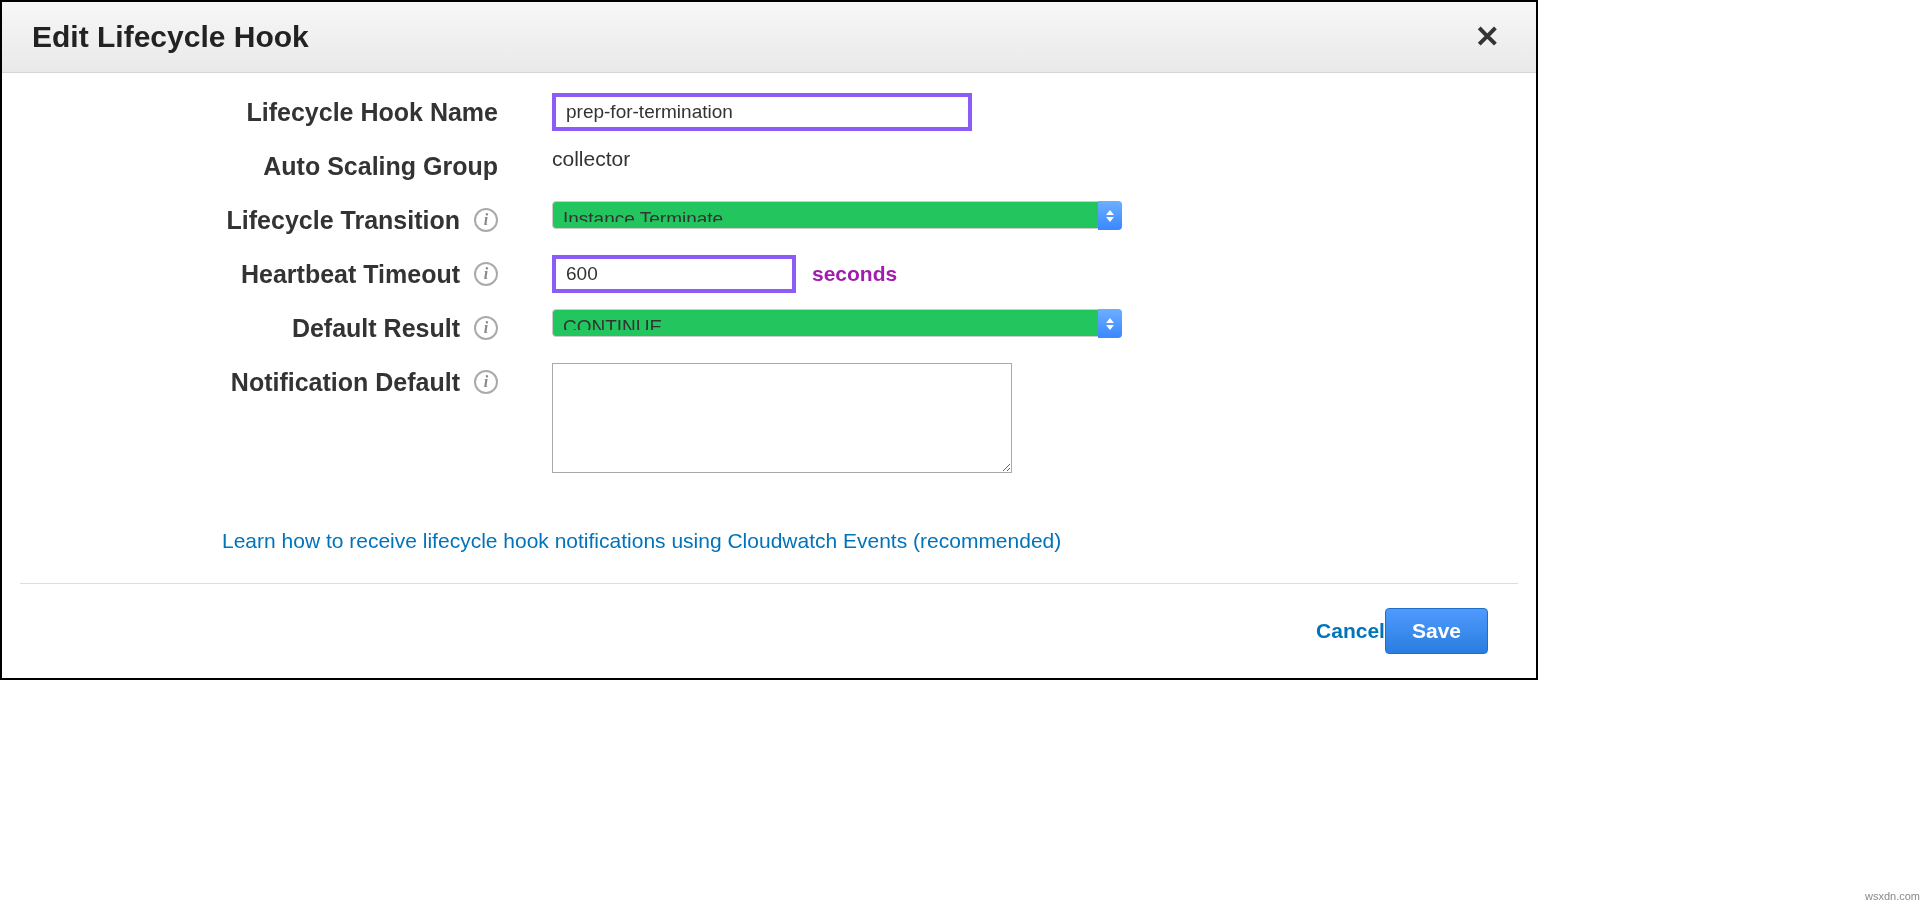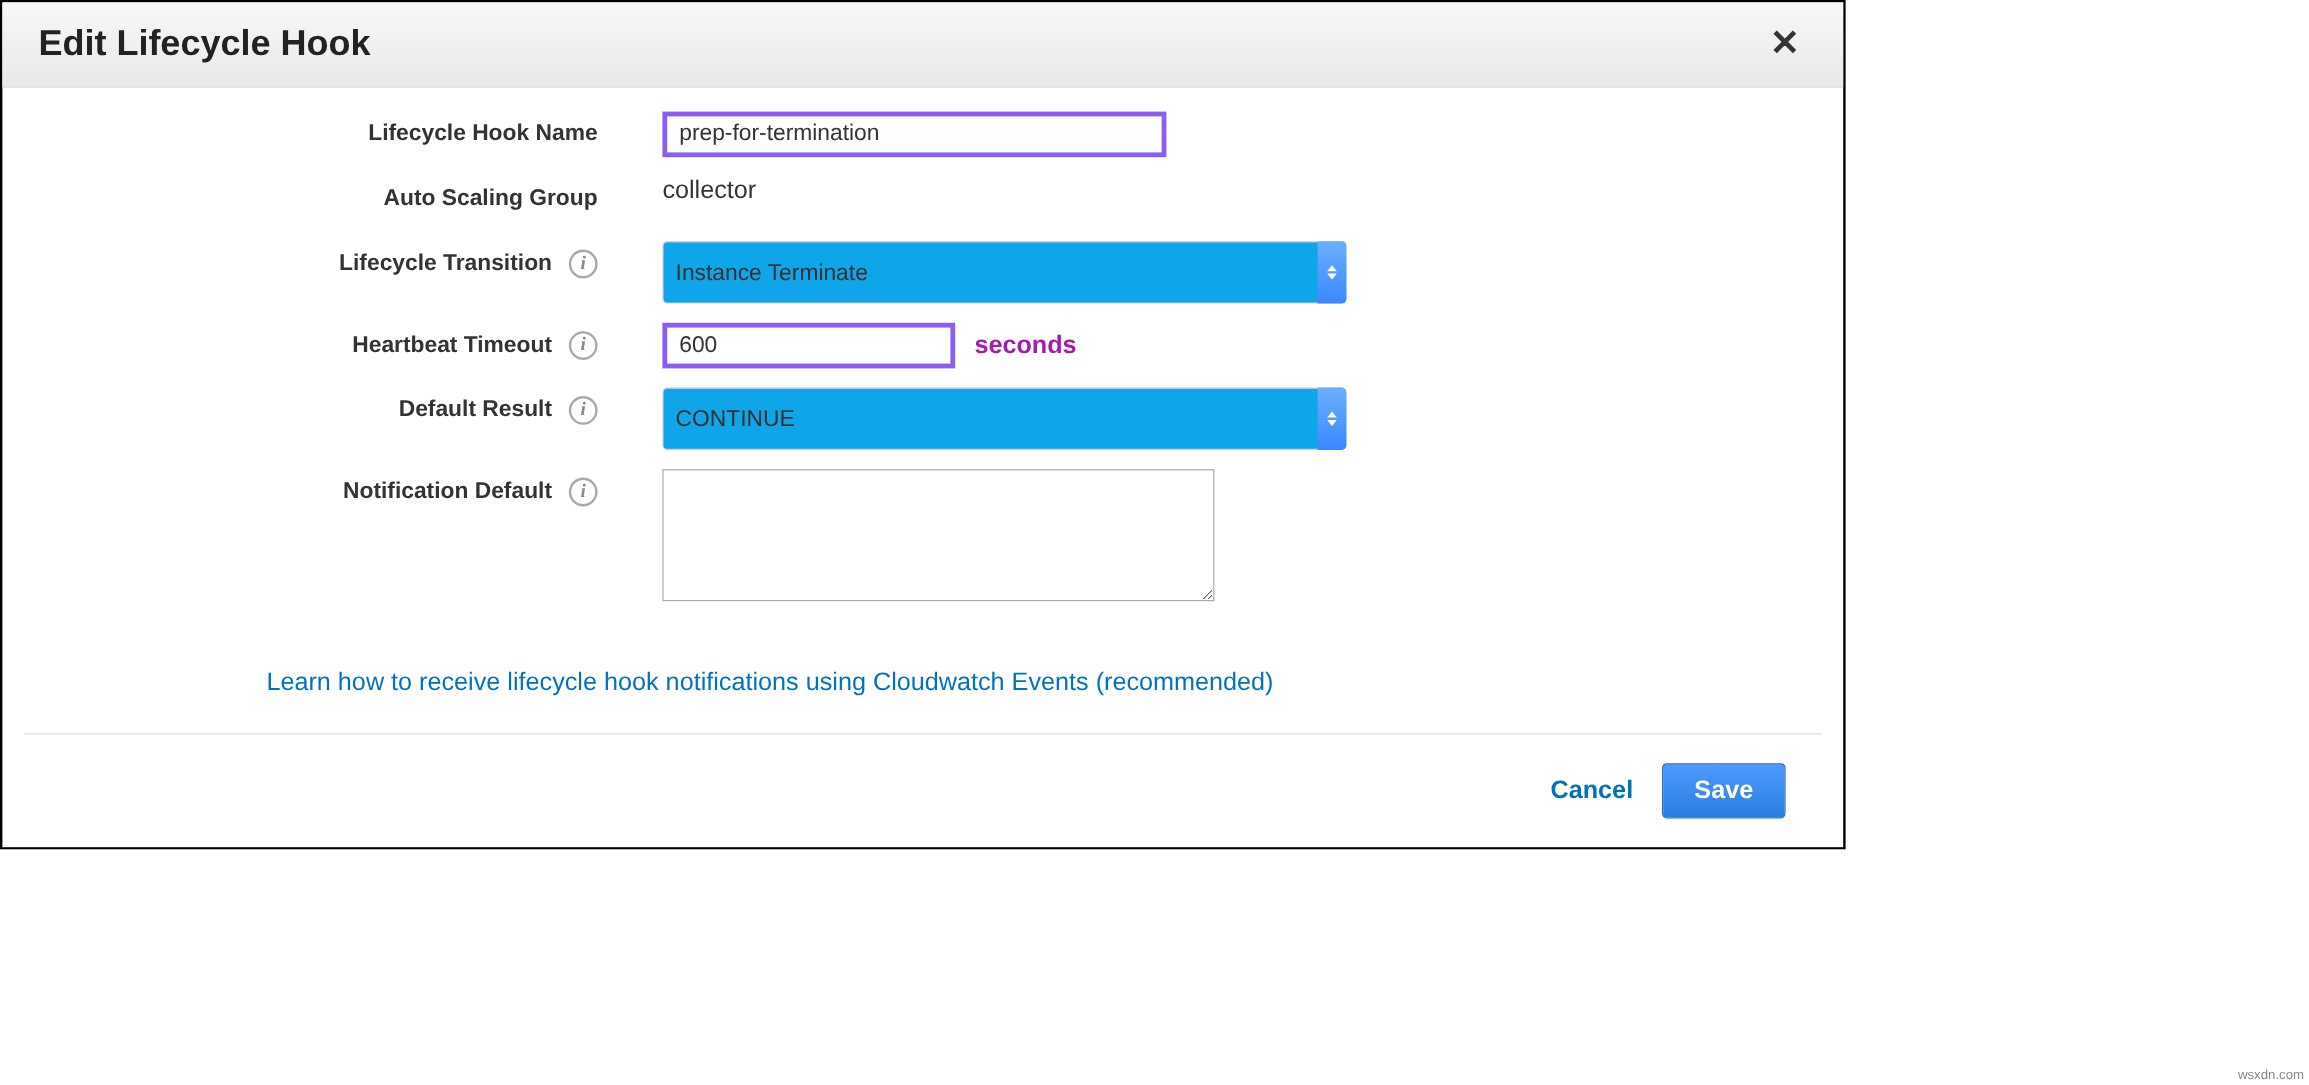--- a/index.html
+++ b/index.html
@@ -54,21 +54,21 @@
       text-align: right;
       padding-right: 14px;
       display: flex;
       justify-content: flex-end;
       align-items: center;
       min-height: 38px;
     }
     .form-label {
       font-weight: bold;
       color: #333;
-      font-size: 19px;
+      font-size: 25px;
     }
     .info-icon {
       display: inline-flex;
       align-items: center;
       justify-content: center;
       width: 24px;
       height: 24px;
       border: 2px solid #aaa;
       border-radius: 50%;
       color: #888;
@@ -110,22 +110,22 @@
     .select-wrap {
       position: relative;
       display: inline-block;
     }
     .select-input {
       border: 1px solid #ccc;
       border-radius: 4px;
       padding: 6px 36px 6px 10px;
       font-size: 19px;
       width: 570px;
-      height: 52px;
-      background: #0ea5e9;
+      height: 28px;
+      background: #22c55e;
       appearance: none;
       -webkit-appearance: none;
       color: #333;
       cursor: pointer;
     }
     .select-chevron {
       position: absolute;
       right: 0;
       top: 0;
       width: 24px;
@@ -171,21 +171,20 @@
       text-decoration: none;
       font-size: 21px;
       cursor: pointer;
     }
     .dialog-footer {
       border-top: 1px solid #ddd;
       padding: 24px 30px;
       display: flex;
       justify-content: flex-end;
       align-items: center;
-      gap: 24px;
       margin: 0 18px;
     }
     .cancel-link {
       color: #0073bb;
       font-size: 21px;
       font-weight: bold;
       cursor: pointer;
       text-decoration: none;
     }
     .save-button {

